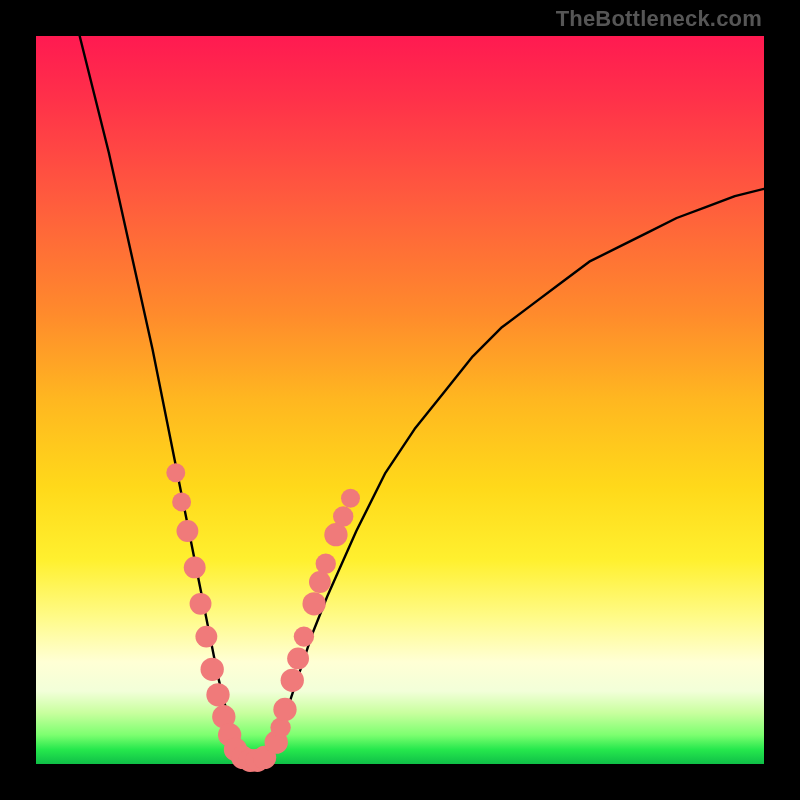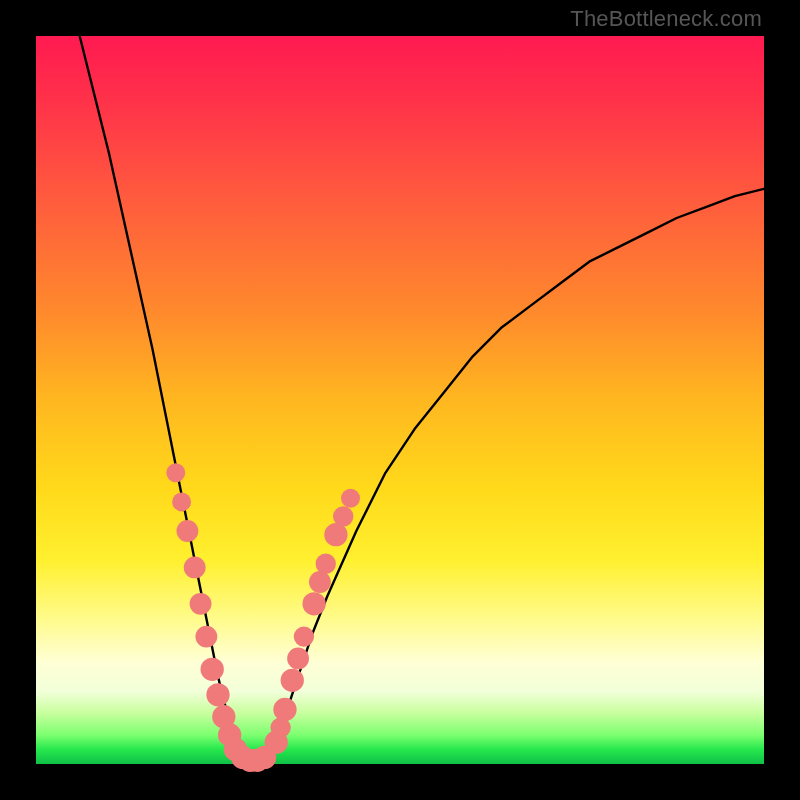--- a/index.html
+++ b/index.html
@@ -40,21 +40,21 @@
       #26e84d 98%,
       #0fbf47 100%
     );
   }
   .watermark {
     position: absolute;
     top: 6px;
     right: 38px;
     font-family: Arial, Helvetica, sans-serif;
     font-size: 22px;
-    font-weight: 400;
+    font-weight: 700;
     color: #565656;
     letter-spacing: 0.2px;
   }
   svg.curve-layer {
     position: absolute;
     left: 0;
     top: 0;
     width: 728px;
     height: 728px;
     overflow: visible;

